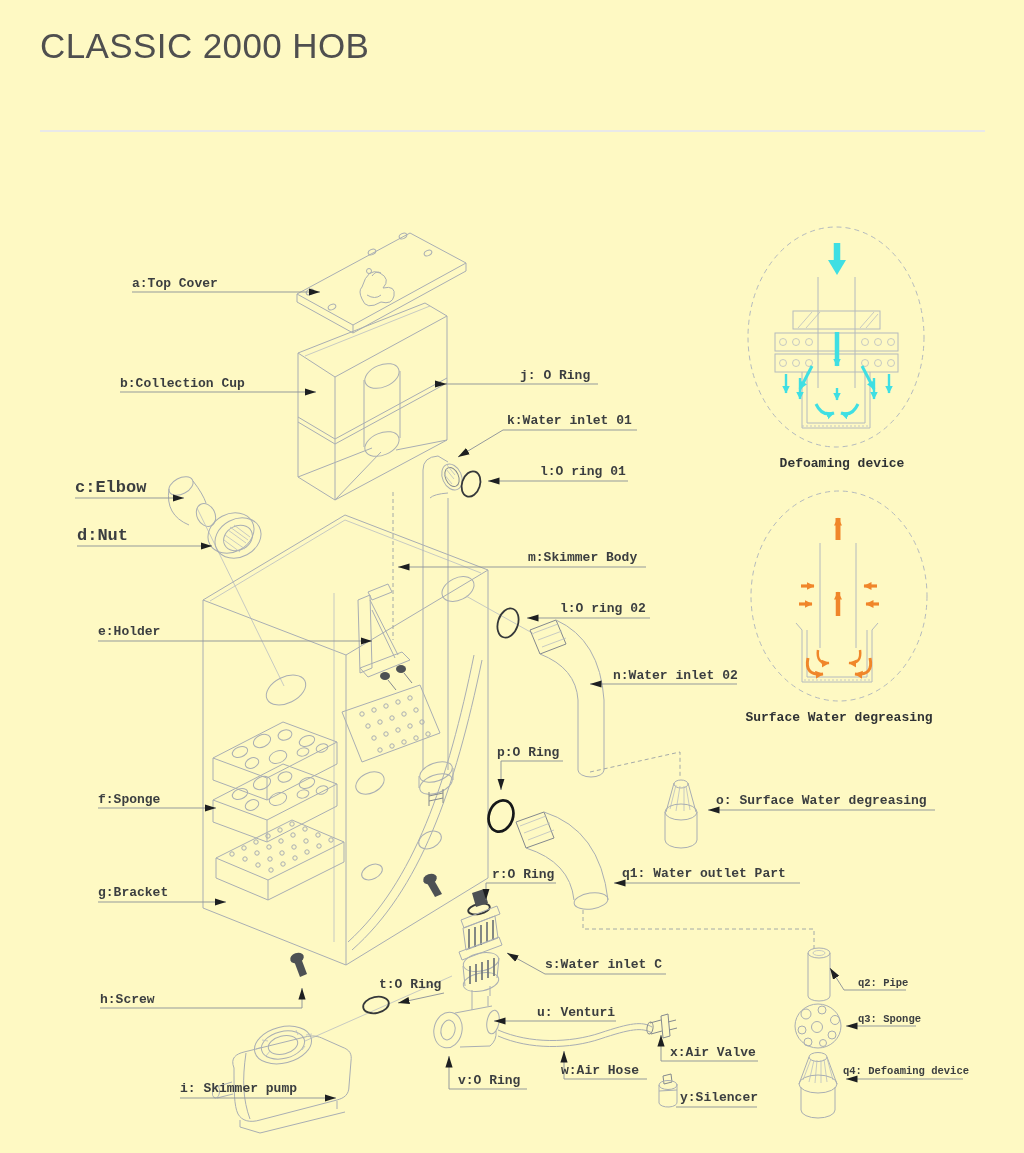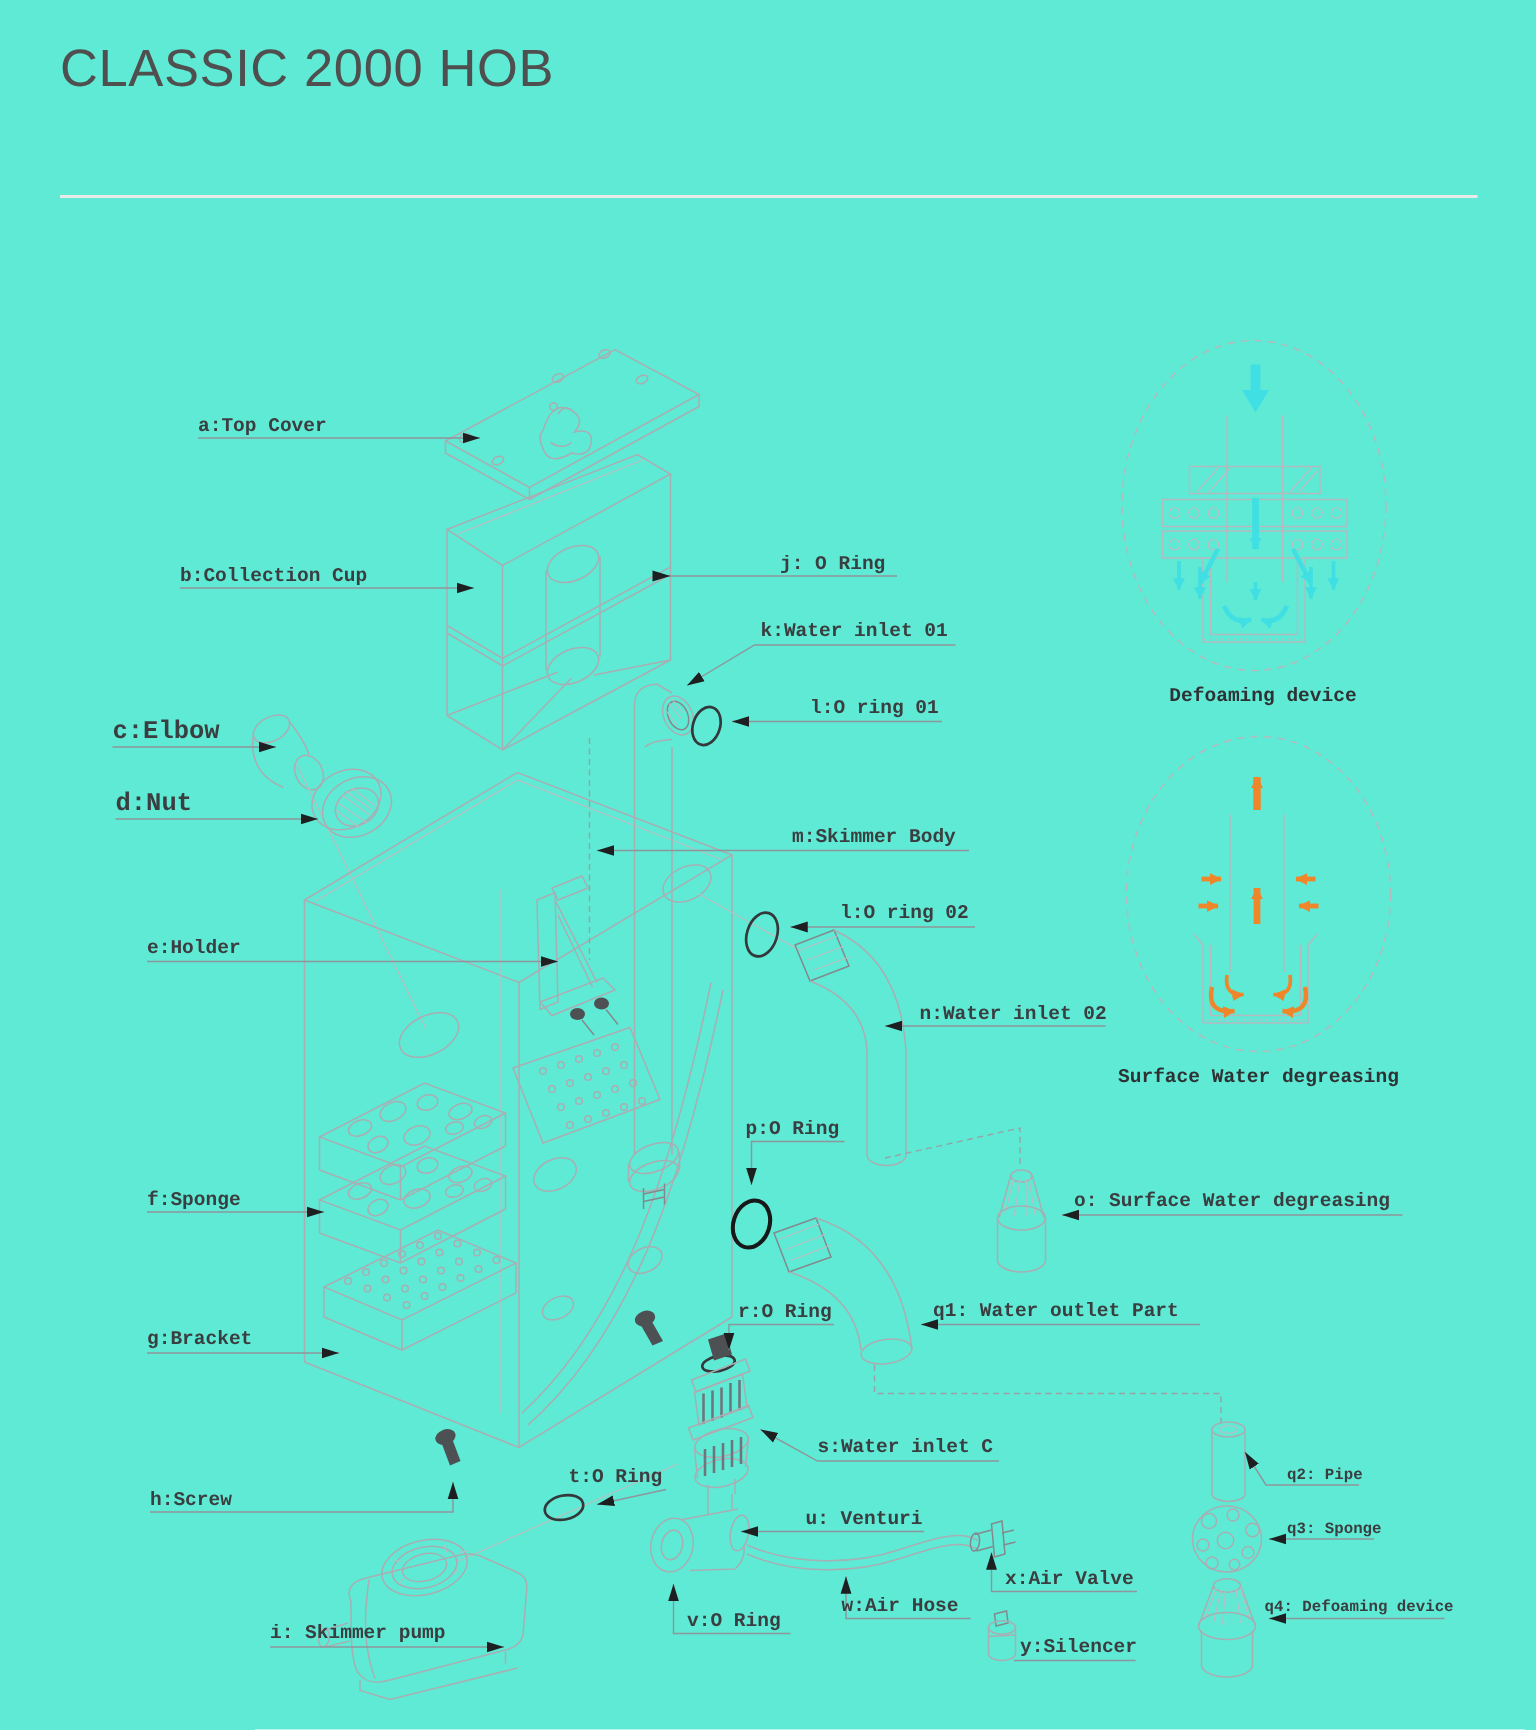--- a/index.html
+++ b/index.html
@@ -1,16 +1,16 @@
 <!DOCTYPE html>
 <html><head>
 <meta charset="utf-8">
 <style>
   html,body{margin:0;padding:0;background:#ffffff;}
-  .stage{position:relative;width:1024px;height:1153px;background:#5eead4;overflow:hidden;
+  .stage{position:relative;width:1024px;height:1153px;background:#fef9c3;overflow:hidden;
          font-family:"Liberation Sans", sans-serif;}
   .page-title{position:absolute;left:40px;top:26px;margin:0;font-size:35px;font-weight:400;
               color:#4f4f4f;letter-spacing:.4px;font-family:"Liberation Sans",sans-serif;}
   .divider{position:absolute;left:40px;top:130px;width:945px;height:2px;background:#e9e9e9;}
   svg{position:absolute;left:0;top:0;}
   .ln{fill:none;stroke:#a9aeb3;stroke-width:1;}
   .lnd{fill:none;stroke:#84898e;stroke-width:1;}
   .thin{fill:none;stroke:#b9bec2;stroke-width:.8;}
   .dash{fill:none;stroke:#9aa0a5;stroke-width:.9;stroke-dasharray:4 3;}
   .lead{fill:none;stroke:#8f959a;stroke-width:.95;}

